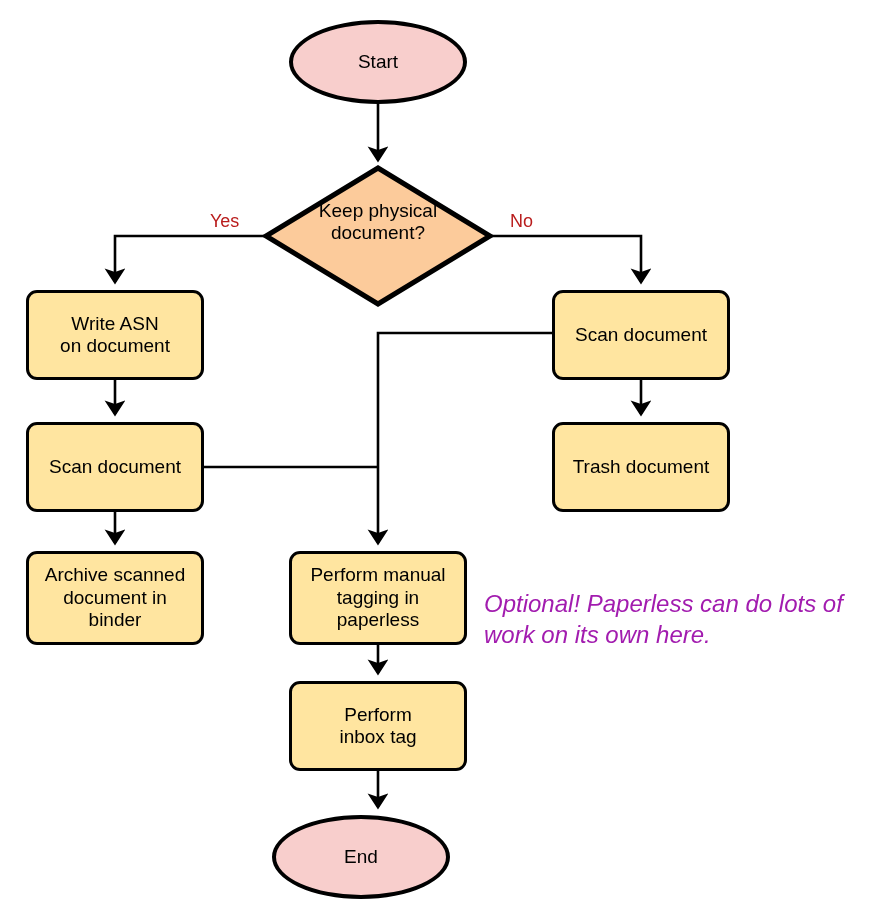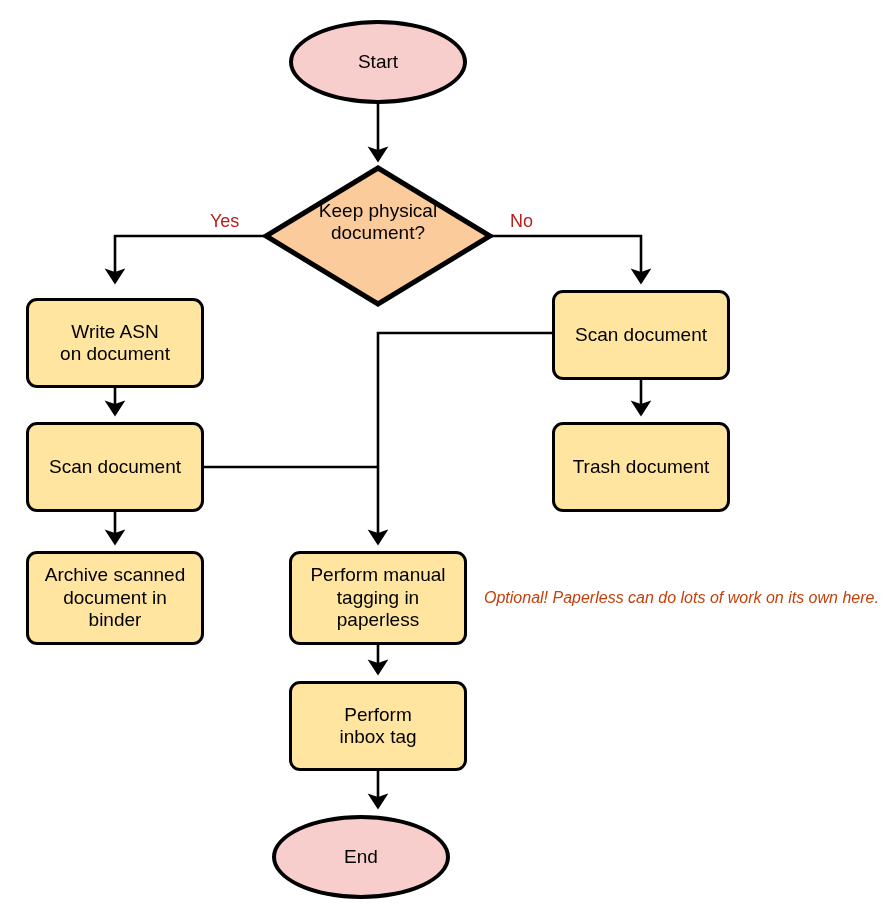--- a/index.html
+++ b/index.html
@@ -62,23 +62,23 @@
   .edge-label {
     position: absolute;
     font-size: 18px;
     color: #b91c1c;
     z-index: 3;
     white-space: nowrap;
   }
   .annotation {
     position: absolute;
     font-style: italic;
-    font-size: 16px;
+    font-size: 24px;
     line-height: 1.3;
-    color: #c2410c;
+    color: #a21caf;
     z-index: 3;
   }
 </style>
 </head>
 <body>
 
 <div id="canvas">
 
   <svg id="edge-layer" viewBox="0 0 888 907" xmlns="http://www.w3.org/2000/svg">
     <defs>
@@ -112,21 +112,21 @@
 
   <div class="node terminator" style="left:289px; top:20px; width:178px; height:84px;">
     <span>Start</span>
   </div>
 
   <div class="node decision" style="left:266px; top:154px; width:224px; height:136px;">
     <span class="decision-label">Keep physical
 document?</span>
   </div>
 
-  <div class="node process" style="left:26px; top:290px; width:178px; height:90px;margin-top:8px;">
+  <div class="node process" style="left:26px; top:290px; width:178px; height:90px;">
     <span>Write ASN
 on document</span>
   </div>
 
   <div class="node process" style="left:26px; top:422px; width:178px; height:90px;">
     <span>Scan document</span>
   </div>
 
   <div class="node process" style="left:26px; top:551px; width:178px; height:94px;">
     <span>Archive scanned

